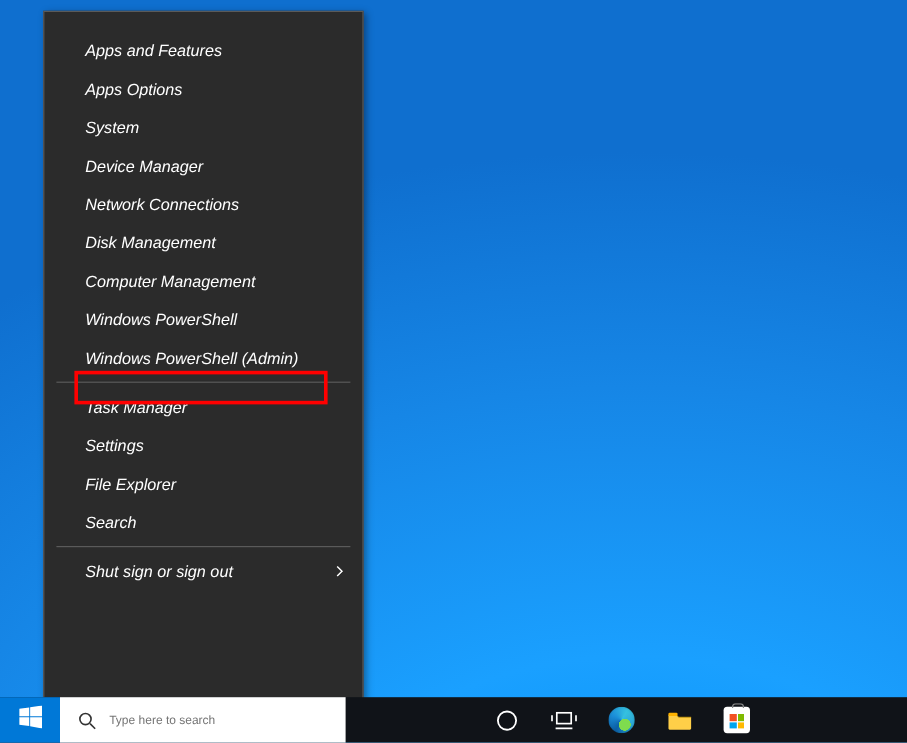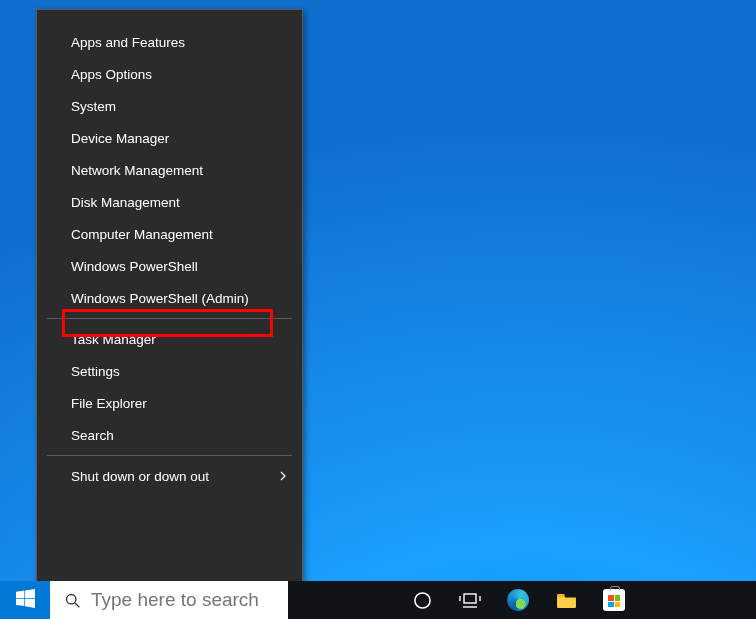--- a/index.html
+++ b/index.html
@@ -17,20 +17,21 @@
       border: 1px solid #5a5a5a;
       box-shadow: 2px 2px 6px rgba(0,0,0,.4);
     }
     .menu-item {
       position: relative;
       display: flex; align-items: center;
       height: 32px;
       padding-left: 34px; padding-right: 12px;
       color: #ffffff; font-size: 13.5px;
       cursor: default;
+      font-style: italic;
     }
     .menu-item.first { margin-top: 16px; }
     .separator {
       height: 1px;
       margin: 4px 10px;
       background: #5a5a5a;
     }
     .highlight-box {
       position: absolute;
       border: 3px solid #ff0000;
@@ -57,21 +58,21 @@
     .search-box {
       width: 238px;
       background: #ffffff;
       display: flex; align-items: center;
       padding-left: 14px;
       gap: 10px;
     }
     .search-box .icon { width: 17px; height: 17px; color: #333; }
     .search-box input {
       border: none; outline: none;
-      font-size: 19px; color: #666;
+      font-size: 10px; color: #666;
       background: transparent;
       width: 180px;
     }
     .taskbar-gap { width: 110px; }
     .taskbar-icons { display: flex; align-items: center; }
     .tb-button {
       width: 48px; height: 38px;
       display: flex; align-items: center; justify-content: center;
     }
     .tb-button svg { display:block; }
@@ -108,21 +109,21 @@
     <div class="menu-item">
         <span>Apps Options</span>
       </div>
     <div class="menu-item">
         <span>System</span>
       </div>
     <div class="menu-item">
         <span>Device Manager</span>
       </div>
     <div class="menu-item">
-        <span>Network Management</span>
+        <span>Network Connections</span>
       </div>
     <div class="menu-item">
         <span>Disk Management</span>
       </div>
     <div class="menu-item">
         <span>Computer Management</span>
       </div>
     <div class="menu-item">
         <span>Windows PowerShell</span>
       </div>
@@ -141,21 +142,21 @@
     <div class="menu-item">
         <span>File Explorer</span>
       </div>
     <div class="menu-item">
         <span>Search</span>
       </div>
 
     <div class="separator"></div>
 
     <div class="menu-item">
-      <span>Shut down or down out</span>
+      <span>Shut sign or sign out</span>
       <span class="submenu-arrow">
         <svg viewBox="0 0 10 10">
             <path d="M3 1 L7 5 L3 9" stroke="#fff" stroke-width="1.2" fill="none"></path>
           </svg>
       </span>
     </div>
 
     <div class="highlight-box" style="left:25px; top:299px; width:211px; height:28px;"></div>
   </div>
 

